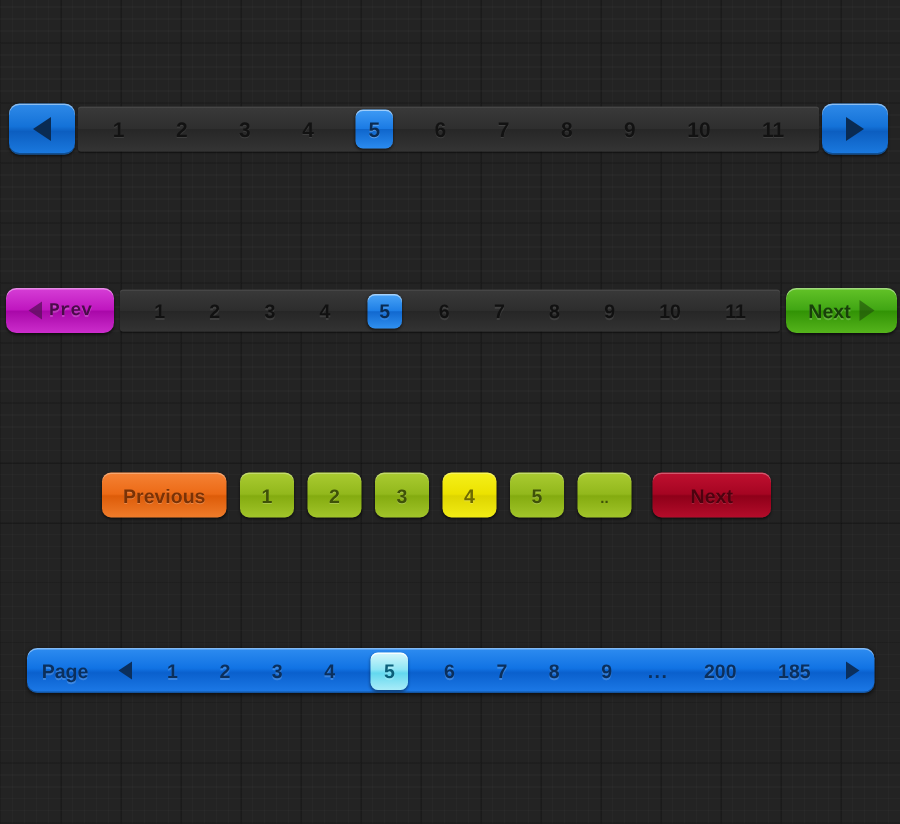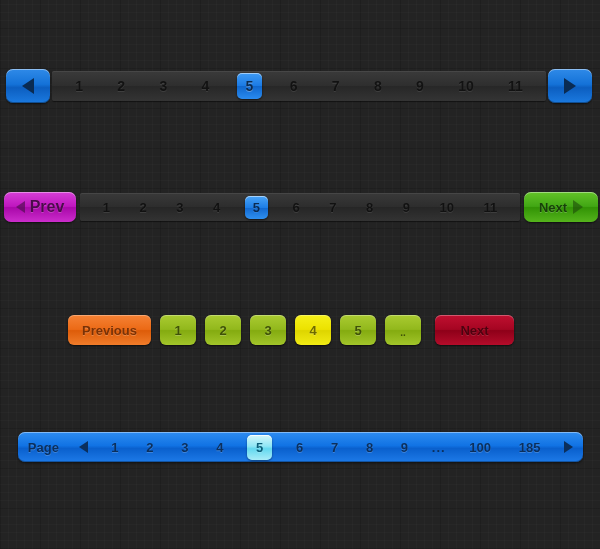--- a/index.html
+++ b/index.html
@@ -115,22 +115,23 @@
     background: linear-gradient(180deg, #63c328 0%, #41a614 48%, #329305 52%, #55b41c 100%);
     box-shadow: inset 0 1px 0 rgba(255,255,255,0.4), 0 1px 2px rgba(0,0,0,0.6);
     display: flex;
     align-items: center;
     justify-content: center;
     gap: 6px;
     flex: 0 0 auto;
     cursor: pointer;
   }
   .p2-prev-lbl {
-    font-size: 16px; font-weight: bold; color: #4a0c4a;
+    font-size: 12px; font-weight: bold; color: #4a0c4a;
     text-shadow: 0 1px 0 rgba(255,255,255,0.2);
+    font-family: Liberation Mono, monospace;
   }
   .p2-next-lbl {
     font-size: 13px; font-weight: bold; color: #18400a;
     text-shadow: 0 1px 0 rgba(255,255,255,0.2);
   }
   .tri-l-sm {
     width: 0; height: 0;
     border-top: 6px solid transparent;
     border-bottom: 6px solid transparent;
     border-right: 9px solid rgba(90,15,90,0.75);
@@ -338,16 +339,16 @@
   <span class="p4-num">1</span>
   <span class="p4-num">2</span>
   <span class="p4-num">3</span>
   <span class="p4-num">4</span>
   <span class="p4-num active">5</span>
   <span class="p4-num">6</span>
   <span class="p4-num">7</span>
   <span class="p4-num">8</span>
   <span class="p4-num">9</span>
   <span class="p4-dots">...</span>
-  <span class="p4-num">100</span>
+  <span class="p4-num">200</span>
   <span class="p4-num">185</span>
   <span class="tri-r-p4"></span>
 </div>
 
 </body></html>

